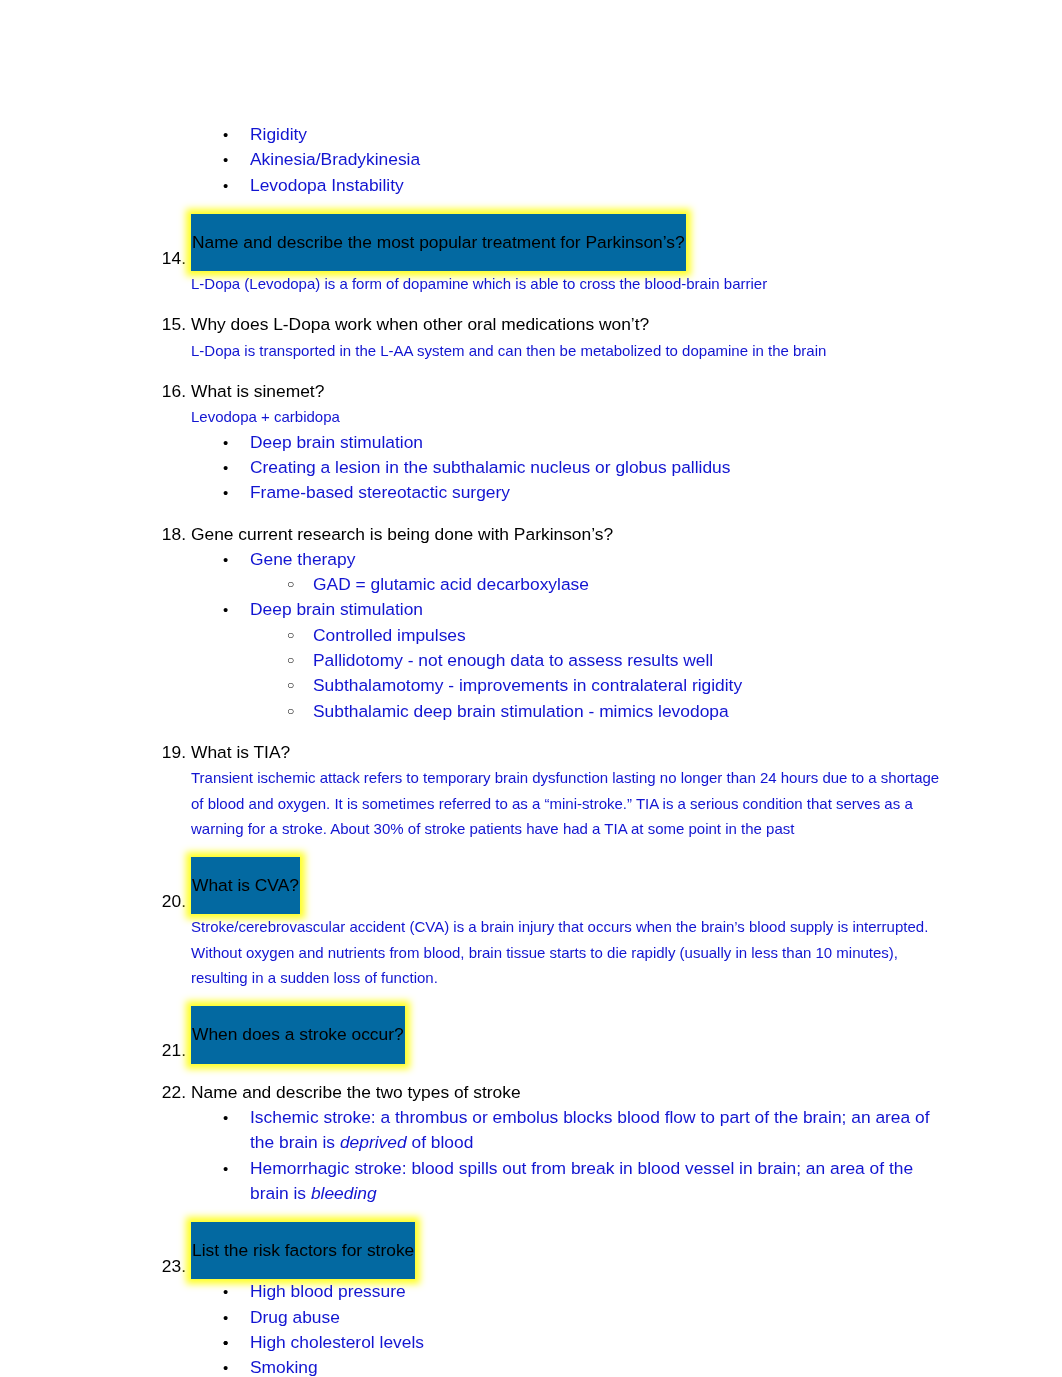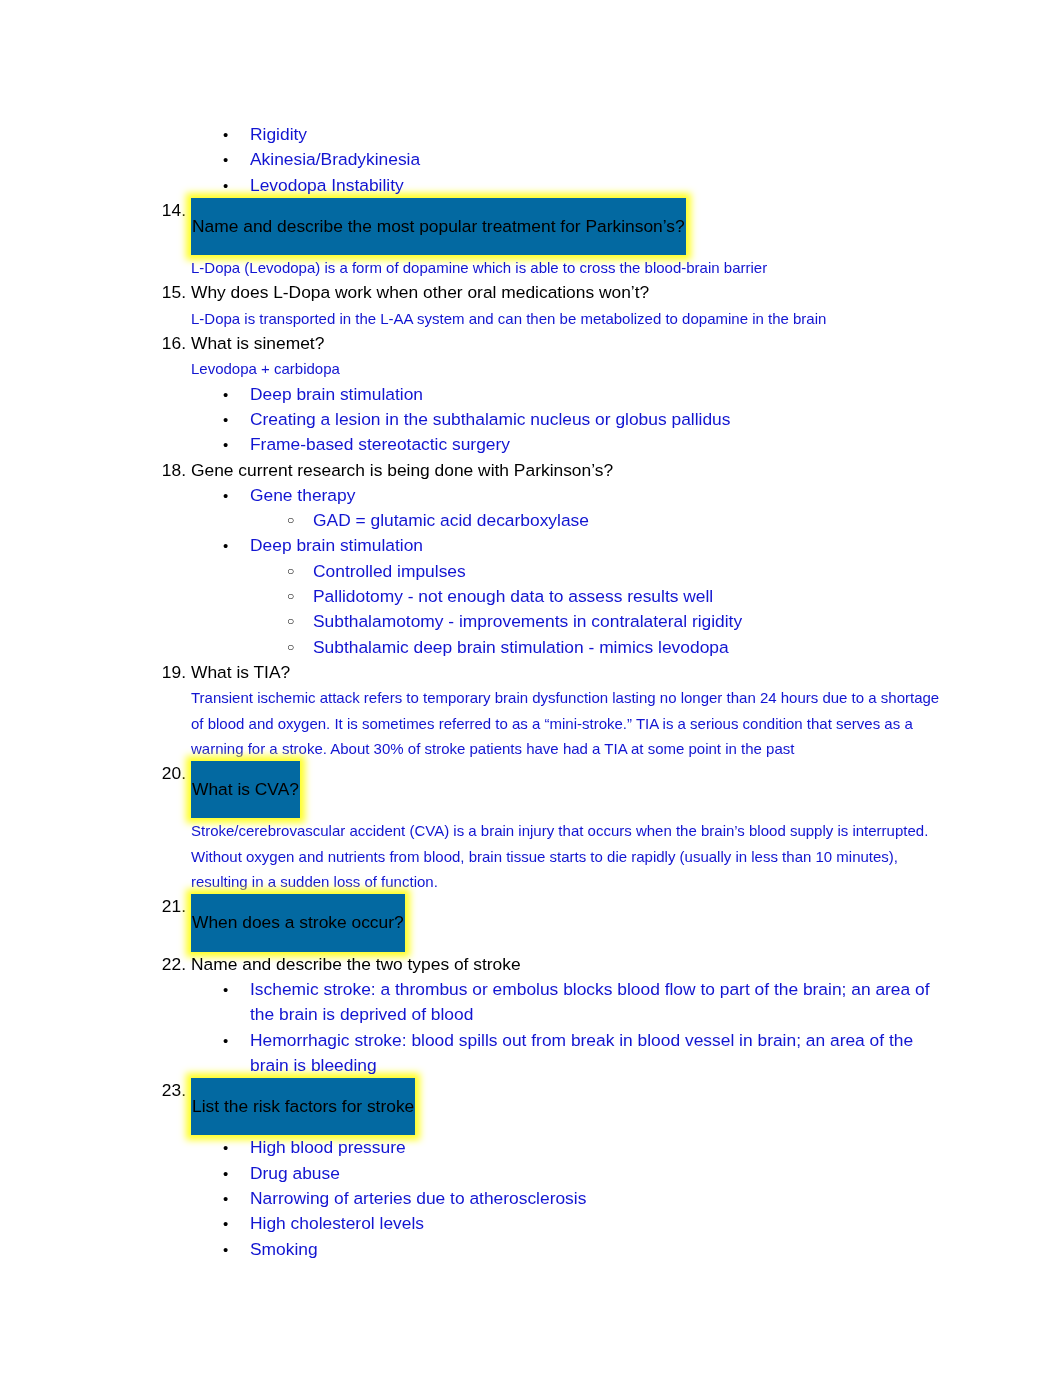--- a/index.html
+++ b/index.html
@@ -28,23 +28,24 @@
   .doc-body {
     position: absolute;
     left: 160px;
     top: 122px;
     width: 782px;
   }
 
   
   .qrow {
     display: flex;
-    align-items: flex-start;
-    font-size: 17.4px;
-    line-height: 25.3px;
+    align-items: flex-end;
+    font-size: 17.4px;
+    line-height: 25.3px;
+    margin-top: 16px;
   }
   .qnum {
     width: 26px;
     min-width: 26px;
     text-align: right;
     color: #000000;
     font-size: 17.4px;
     line-height: 25.3px;
   }
   .qtext {
@@ -101,21 +102,21 @@
   }
   .b2 > .bul {
     position: absolute;
     left: 0;
     top: 0;
     color: #000000;
     font-size: 12px;
     line-height: 25.3px;
   }
 
-  .ital { }
+  .ital { font-style: italic; }
 </style>
 </head>
 <body>
 
 <div class="page">
   <div class="doc-body">
 
     <ul class="bullets">
       <li class="b1">
         <span class="bul">•</span>
@@ -239,21 +240,20 @@
       <li class="b1">
         <span class="bul">•</span>
         <span>High blood pressure</span>
       </li>
       <li class="b1">
         <span class="bul">•</span>
         <span>Drug abuse</span>
       </li>
       <li class="b1">
         <span class="bul">•</span>
-        <span>Narrowing of arteries due to atherosclerosis</span>
       </li>
       <li class="b1">
         <span class="bul">•</span>
         <span>High cholesterol levels</span>
       </li>
       <li class="b1">
         <span class="bul">•</span>
         <span>Smoking</span>
       </li>
     </ul>

